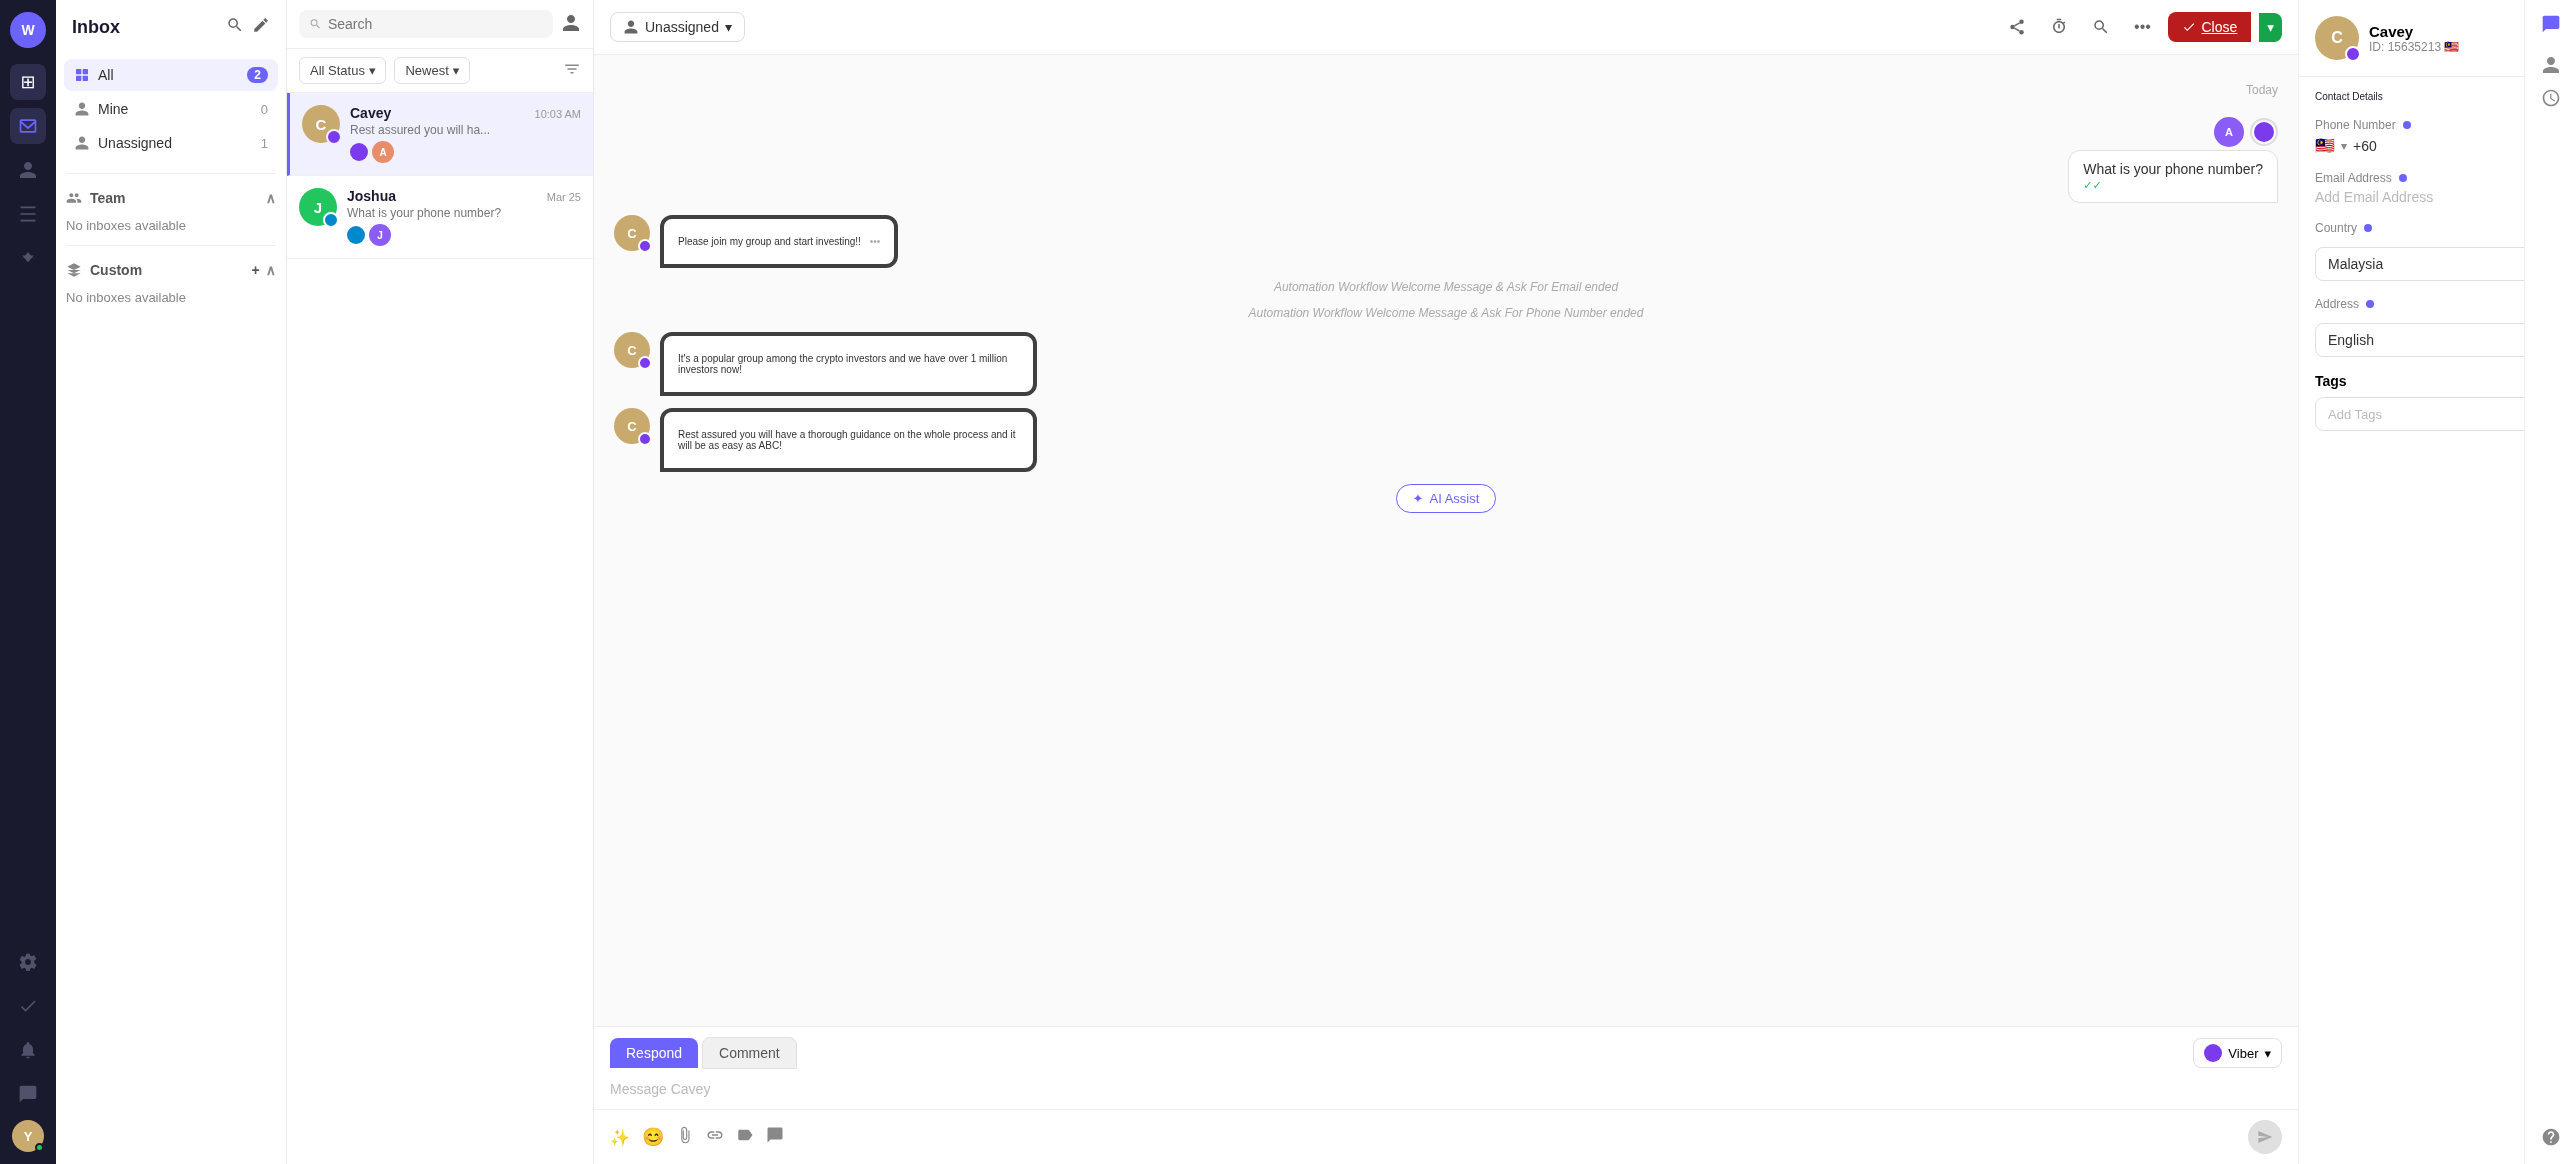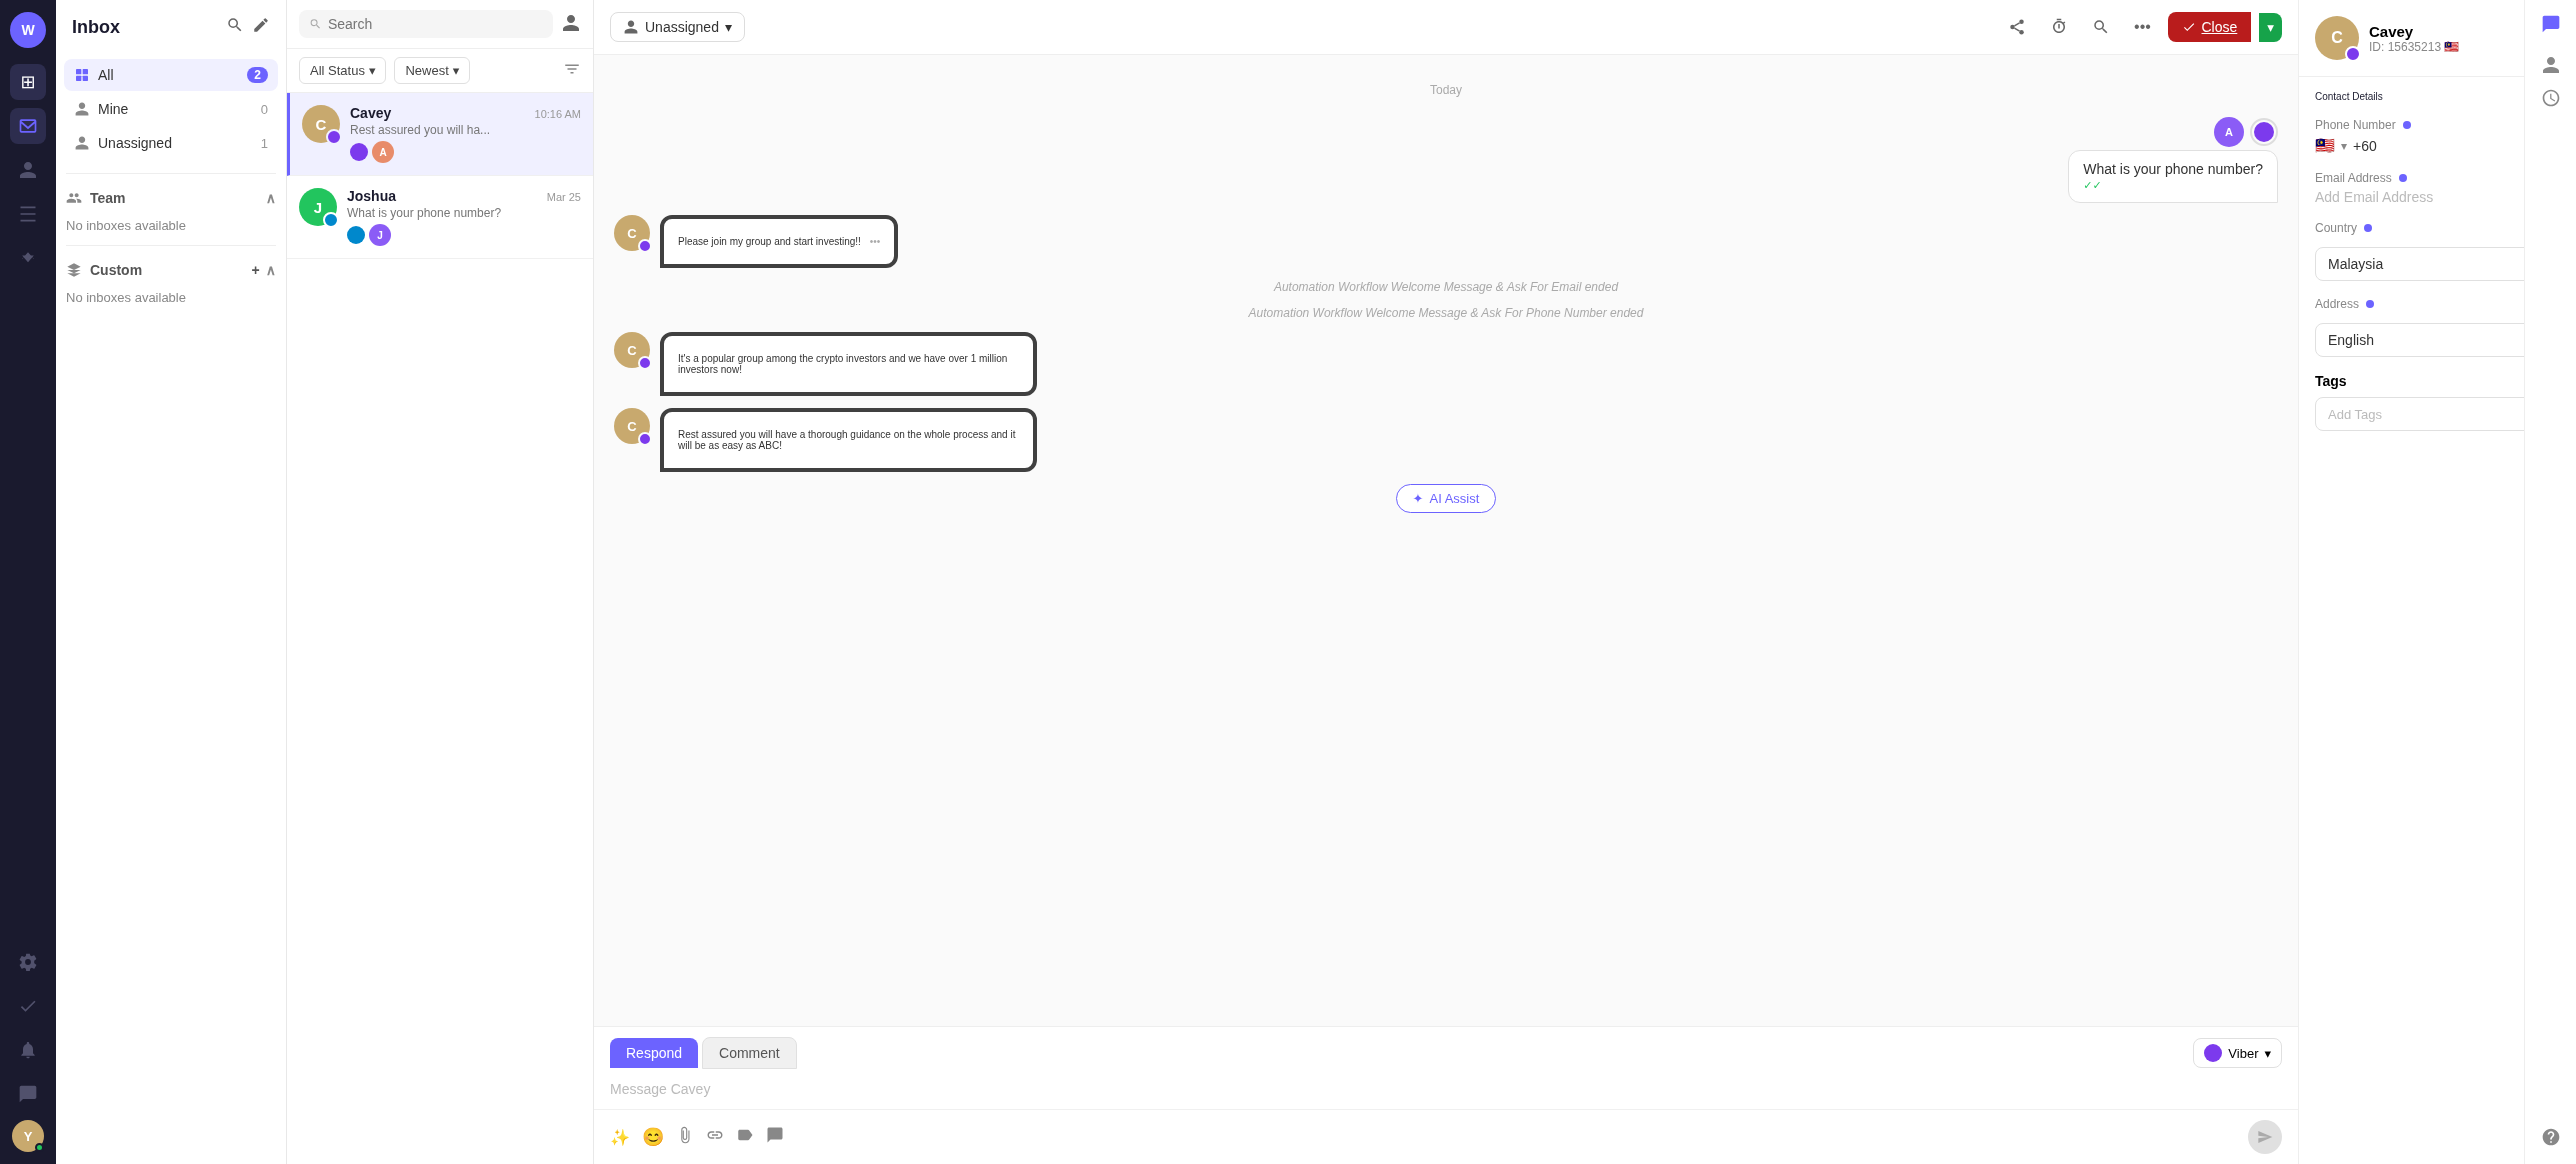--- a/index.html
+++ b/index.html
@@ -239,21 +239,21 @@
 
     
     .chat-messages {
       flex: 1;
       overflow-y: auto;
       padding: 20px;
       display: flex;
       flex-direction: column;
       gap: 12px;
     }
-    .date-divider { text-align: center; color: #aaa; font-size: 12px; margin: 8px 0; }
+    .date-divider { text-align: right; color: #aaa; font-size: 12px; margin: 8px 0; }
     .msg-right {
       align-self: flex-end;
       background: #fff;
       border: 1px solid #e0e0e0;
       border-radius: 12px 12px 0 12px;
       padding: 10px 14px;
       max-width: 377px;
       font-size: 14px;
       color: #333;
       position: relative;
@@ -610,21 +610,21 @@
   </div>
 
   <div class="conv-item active">
     <div class="conv-avatar" style="background:#c8a96e;">
       C
       <div class="conv-avatar-badge viber-purple" style="position:absolute;bottom:-2px;right:-2px;width:16px;height:16px;border-radius:50%;background:#7c3aed;border:2px solid #f0f0ff;"></div>
     </div>
     <div class="conv-body">
       <div class="conv-top">
         <span class="conv-name">Cavey</span>
-        <span class="conv-time">10:16 AM</span>
+        <span class="conv-time">10:03 AM</span>
       </div>
       <div class="conv-preview">Rest assured you will ha...</div>
       <div class="conv-icons">
         <div class="channel-icon viber-purple" style="width:18px;height:18px;background:#7c3aed;border-radius:50%;"></div>
         <div style="width:22px;height:22px;border-radius:50%;background:#e88c6a;overflow:hidden;display:flex;align-items:center;justify-content:center;color:#fff;font-size:10px;font-weight:700;">A</div>
       </div>
     </div>
   </div>
 
   <div class="conv-item">

